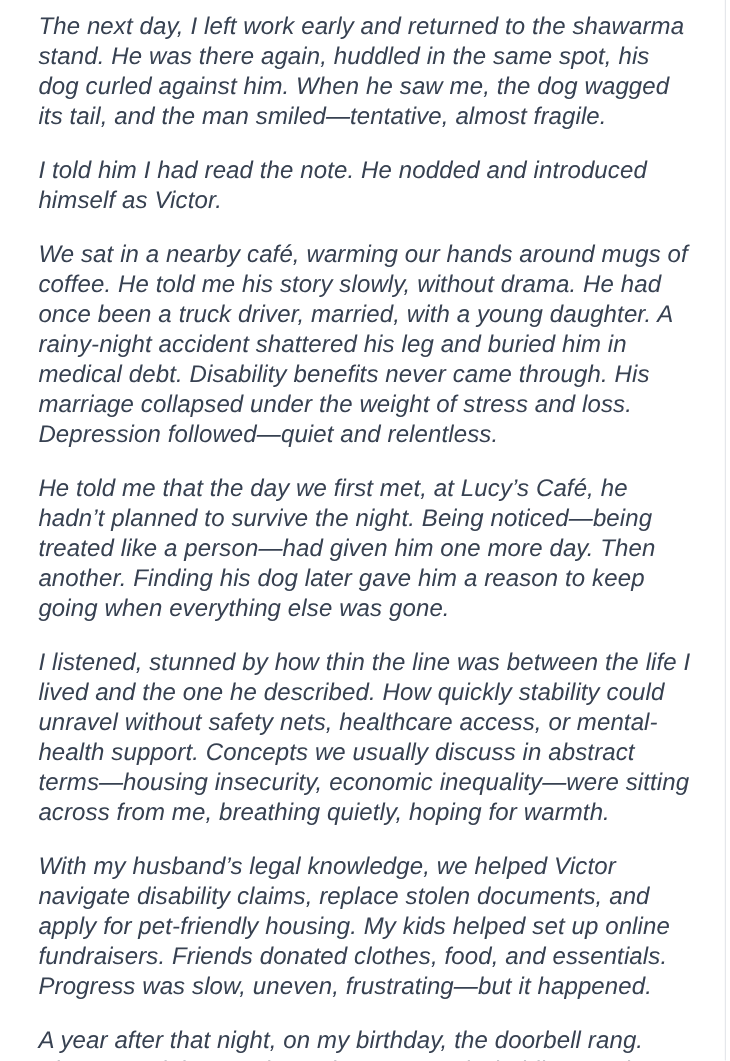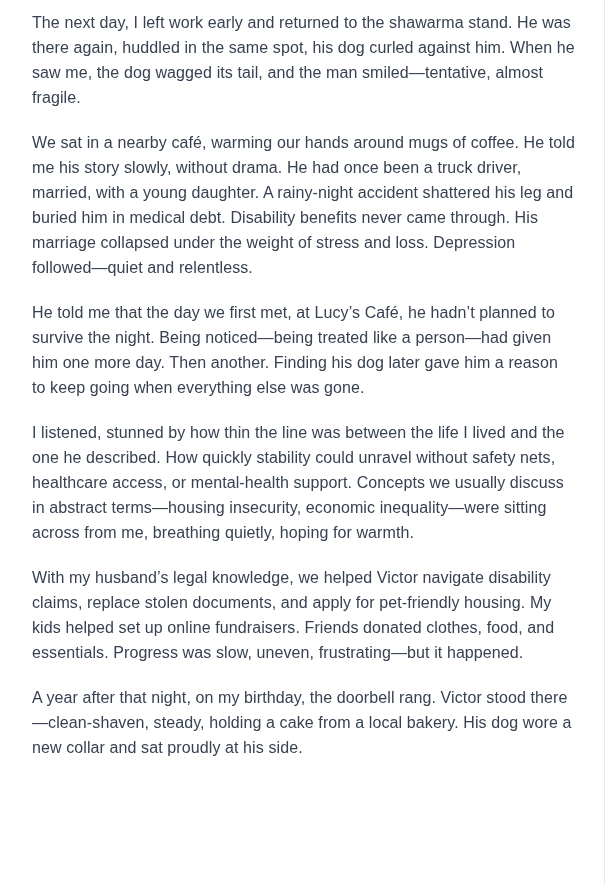--- a/index.html
+++ b/index.html
@@ -16,40 +16,42 @@
     background: var(--bg);
     overflow: hidden;
     font-family: "Liberation Sans", "DejaVu Sans", sans-serif;
   }
   .article {
     padding: 10px 32px 0 32px;
     color: var(--text);
   }
   .article p {
     margin: 0 0 20px 0;
-    font-size: 16px;
+    font-size: 20px;
     line-height: 25px;
     letter-spacing: 0.1px;
     color: var(--text);
+    font-style: italic;
   }
   .pane-divider {
     position: absolute;
     top: 0;
     right: 3px;
     width: 1px;
     height: 100%;
     background: var(--divider);
   }
 </style>
 </head>
 <body>
 
 <div class="page">
   <main class="article">
     <p>The next day, I left work early and returned to the shawarma stand. He was there again, huddled in the same spot, his dog curled against him. When he saw me, the dog wagged its tail, and the man smiled—tentative, almost fragile.</p>
+    <p>I told him I had read the note. He nodded and introduced himself as Victor.</p>
     <p>We sat in a nearby café, warming our hands around mugs of coffee. He told me his story slowly, without drama. He had once been a truck driver, married, with a young daughter. A rainy-night accident shattered his leg and buried him in medical debt. Disability benefits never came through. His marriage collapsed under the weight of stress and loss. Depression followed—quiet and relentless.</p>
     <p>He told me that the day we first met, at Lucy’s Café, he hadn’t planned to survive the night. Being noticed—being treated like a person—had given him one more day. Then another. Finding his dog later gave him a reason to keep going when everything else was gone.</p>
     <p>I listened, stunned by how thin the line was between the life I lived and the one he described. How quickly stability could unravel without safety nets, healthcare access, or mental-health support. Concepts we usually discuss in abstract terms—housing insecurity, economic inequality—were sitting across from me, breathing quietly, hoping for warmth.</p>
     <p>With my husband’s legal knowledge, we helped Victor navigate disability claims, replace stolen documents, and apply for pet-friendly housing. My kids helped set up online fundraisers. Friends donated clothes, food, and essentials. Progress was slow, uneven, frustrating—but it happened.</p>
     <p>A year after that night, on my birthday, the doorbell rang. Victor stood there—clean-shaven, steady, holding a cake from a local bakery. His dog wore a new collar and sat proudly at his side.</p>
   </main>
   <div class="pane-divider"></div>
 </div>
 
 </body></html>

